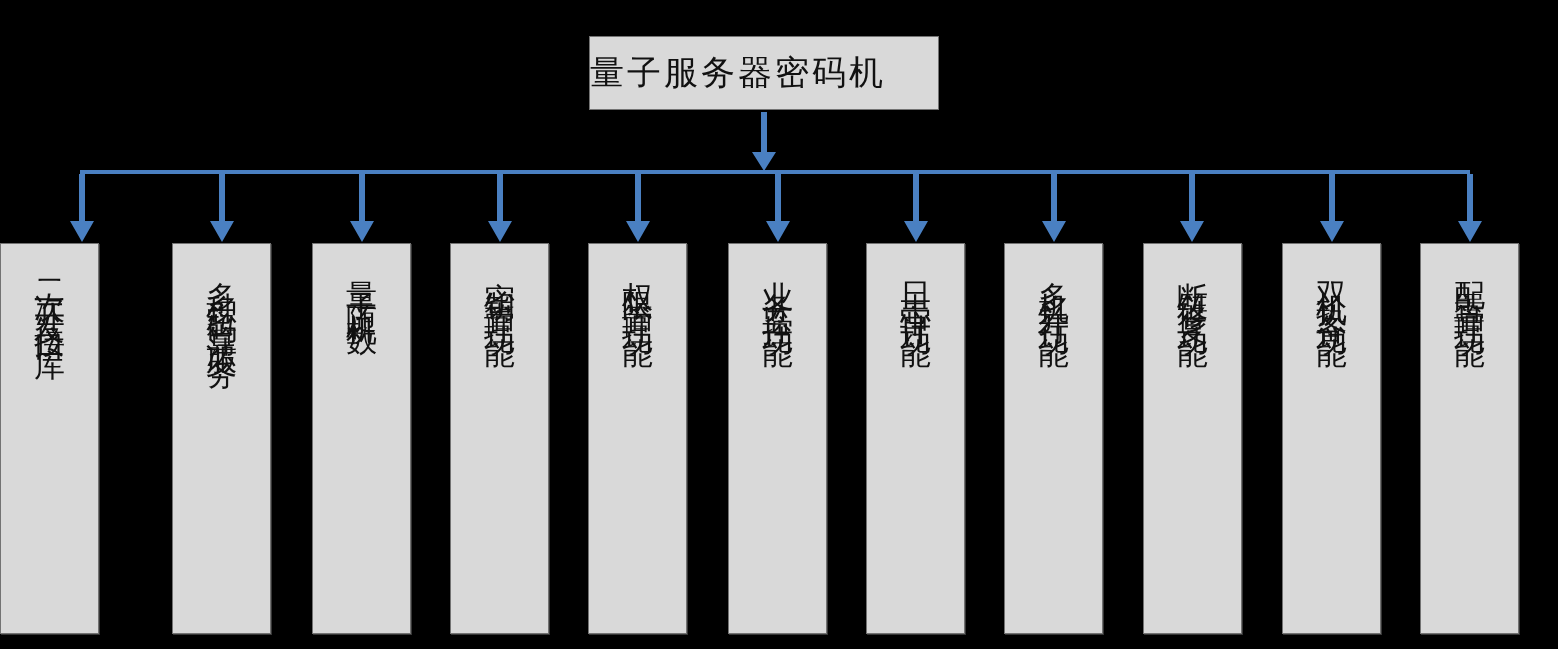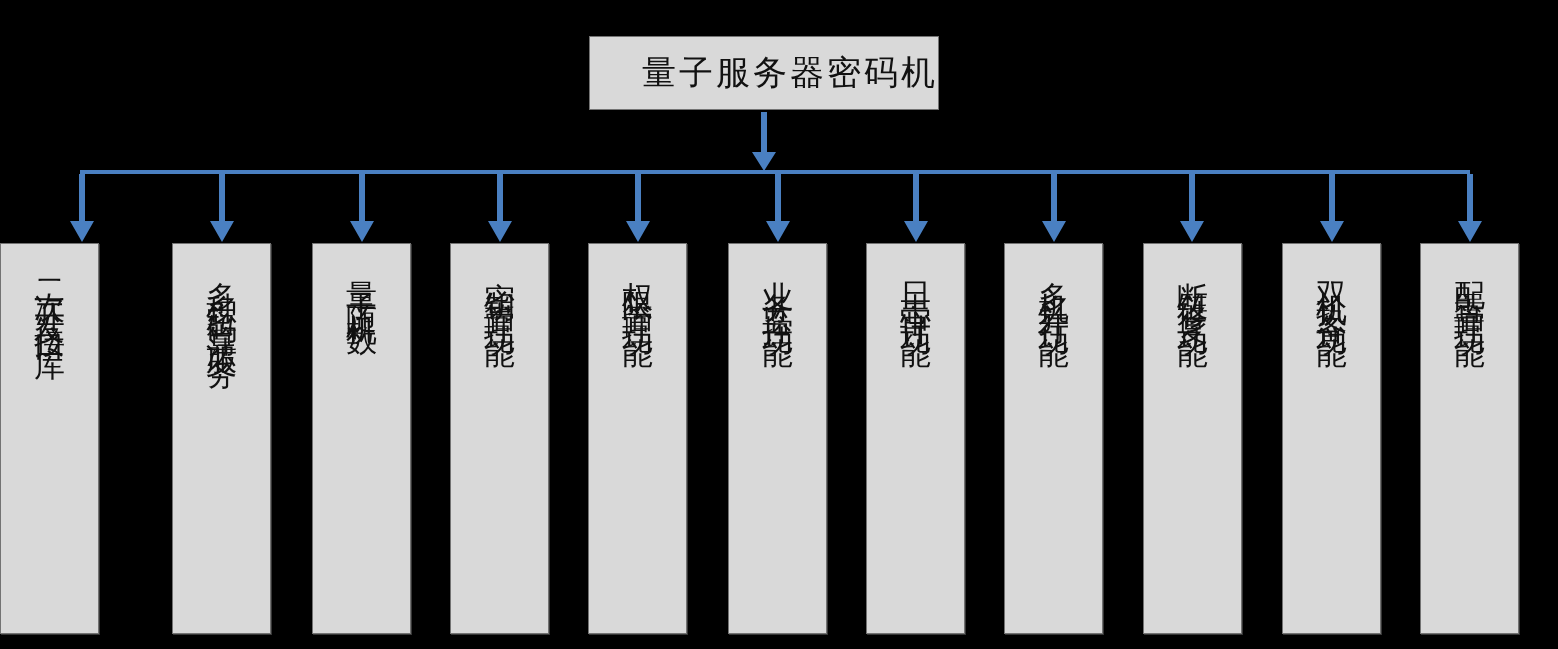--- a/index.html
+++ b/index.html
@@ -22,21 +22,21 @@
     background: var(--bg);
   }
   .root-box {
     position: absolute;
     left: 589px; top: 36px;
     width: 350px; height: 74px;
     background: var(--box-fill);
     border: 1px solid var(--box-border);
     display: flex;
     align-items: center;
-    justify-content: flex-end;
+    justify-content: flex-start;
     font-size: 34px;
     letter-spacing: 3px;
     color: var(--text);
     white-space: nowrap;
   }
   svg.connectors {
     position: absolute;
     left: 0; top: 0;
     width: 1558px; height: 649px;
     display: block;

